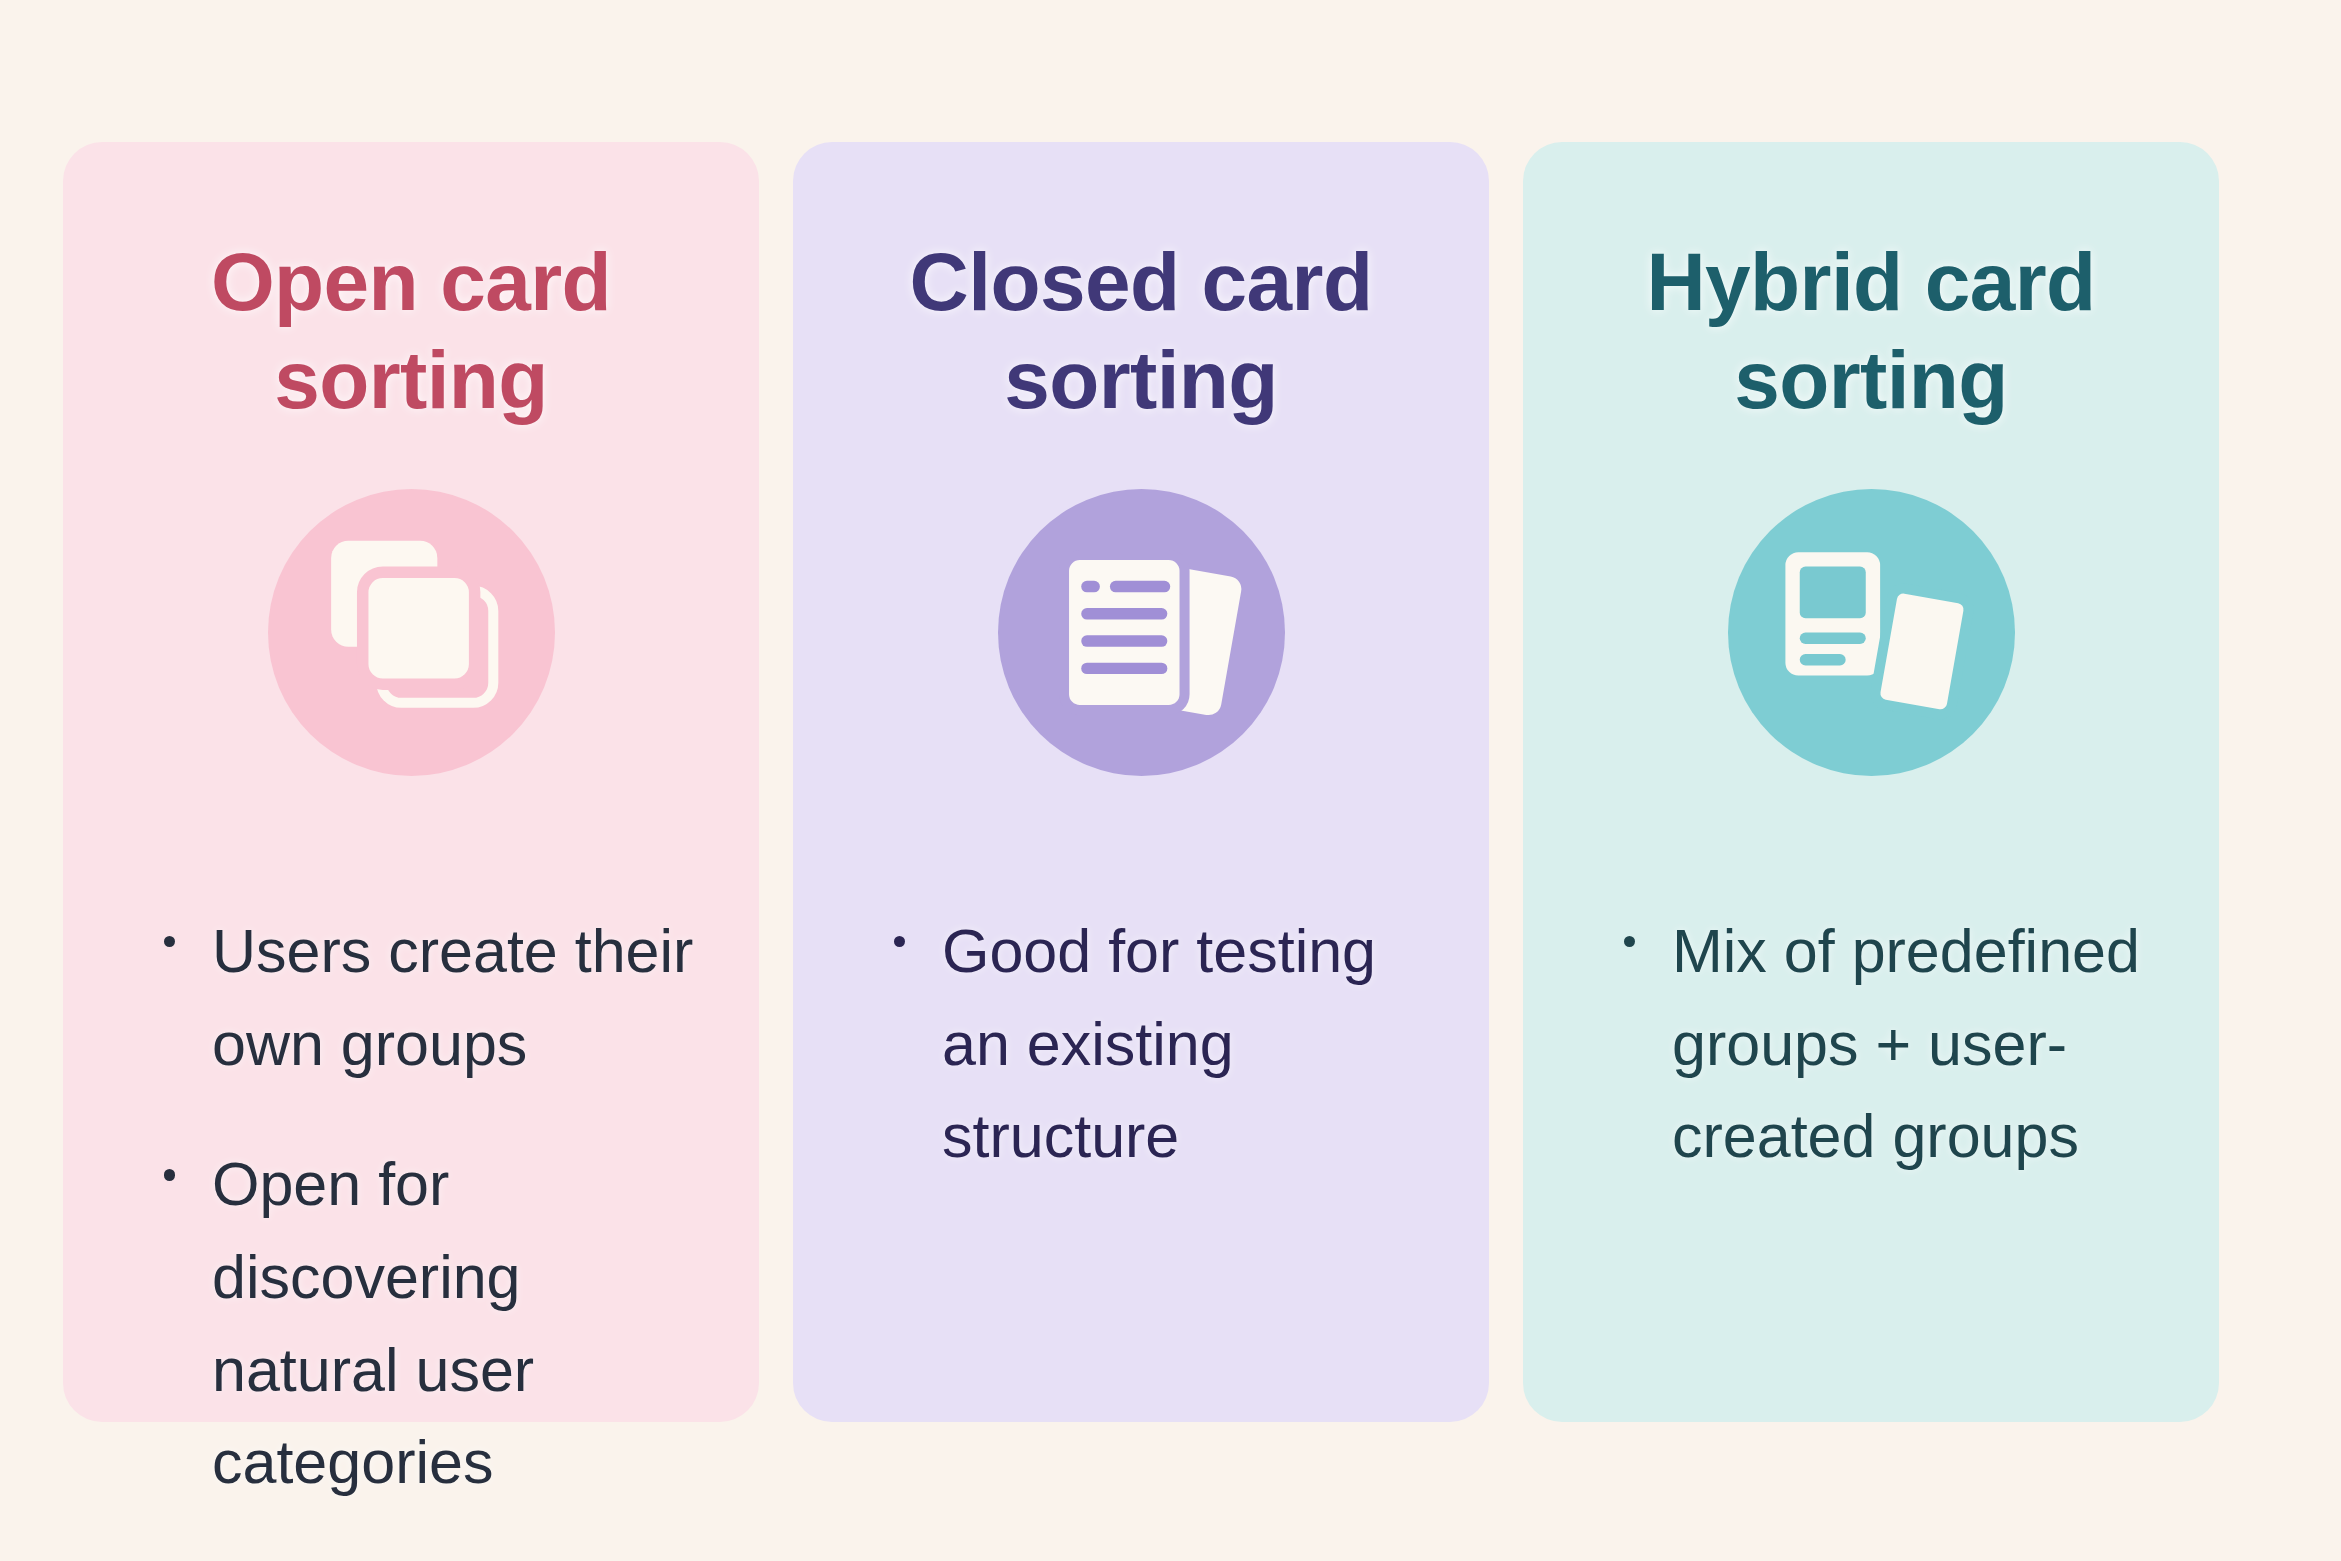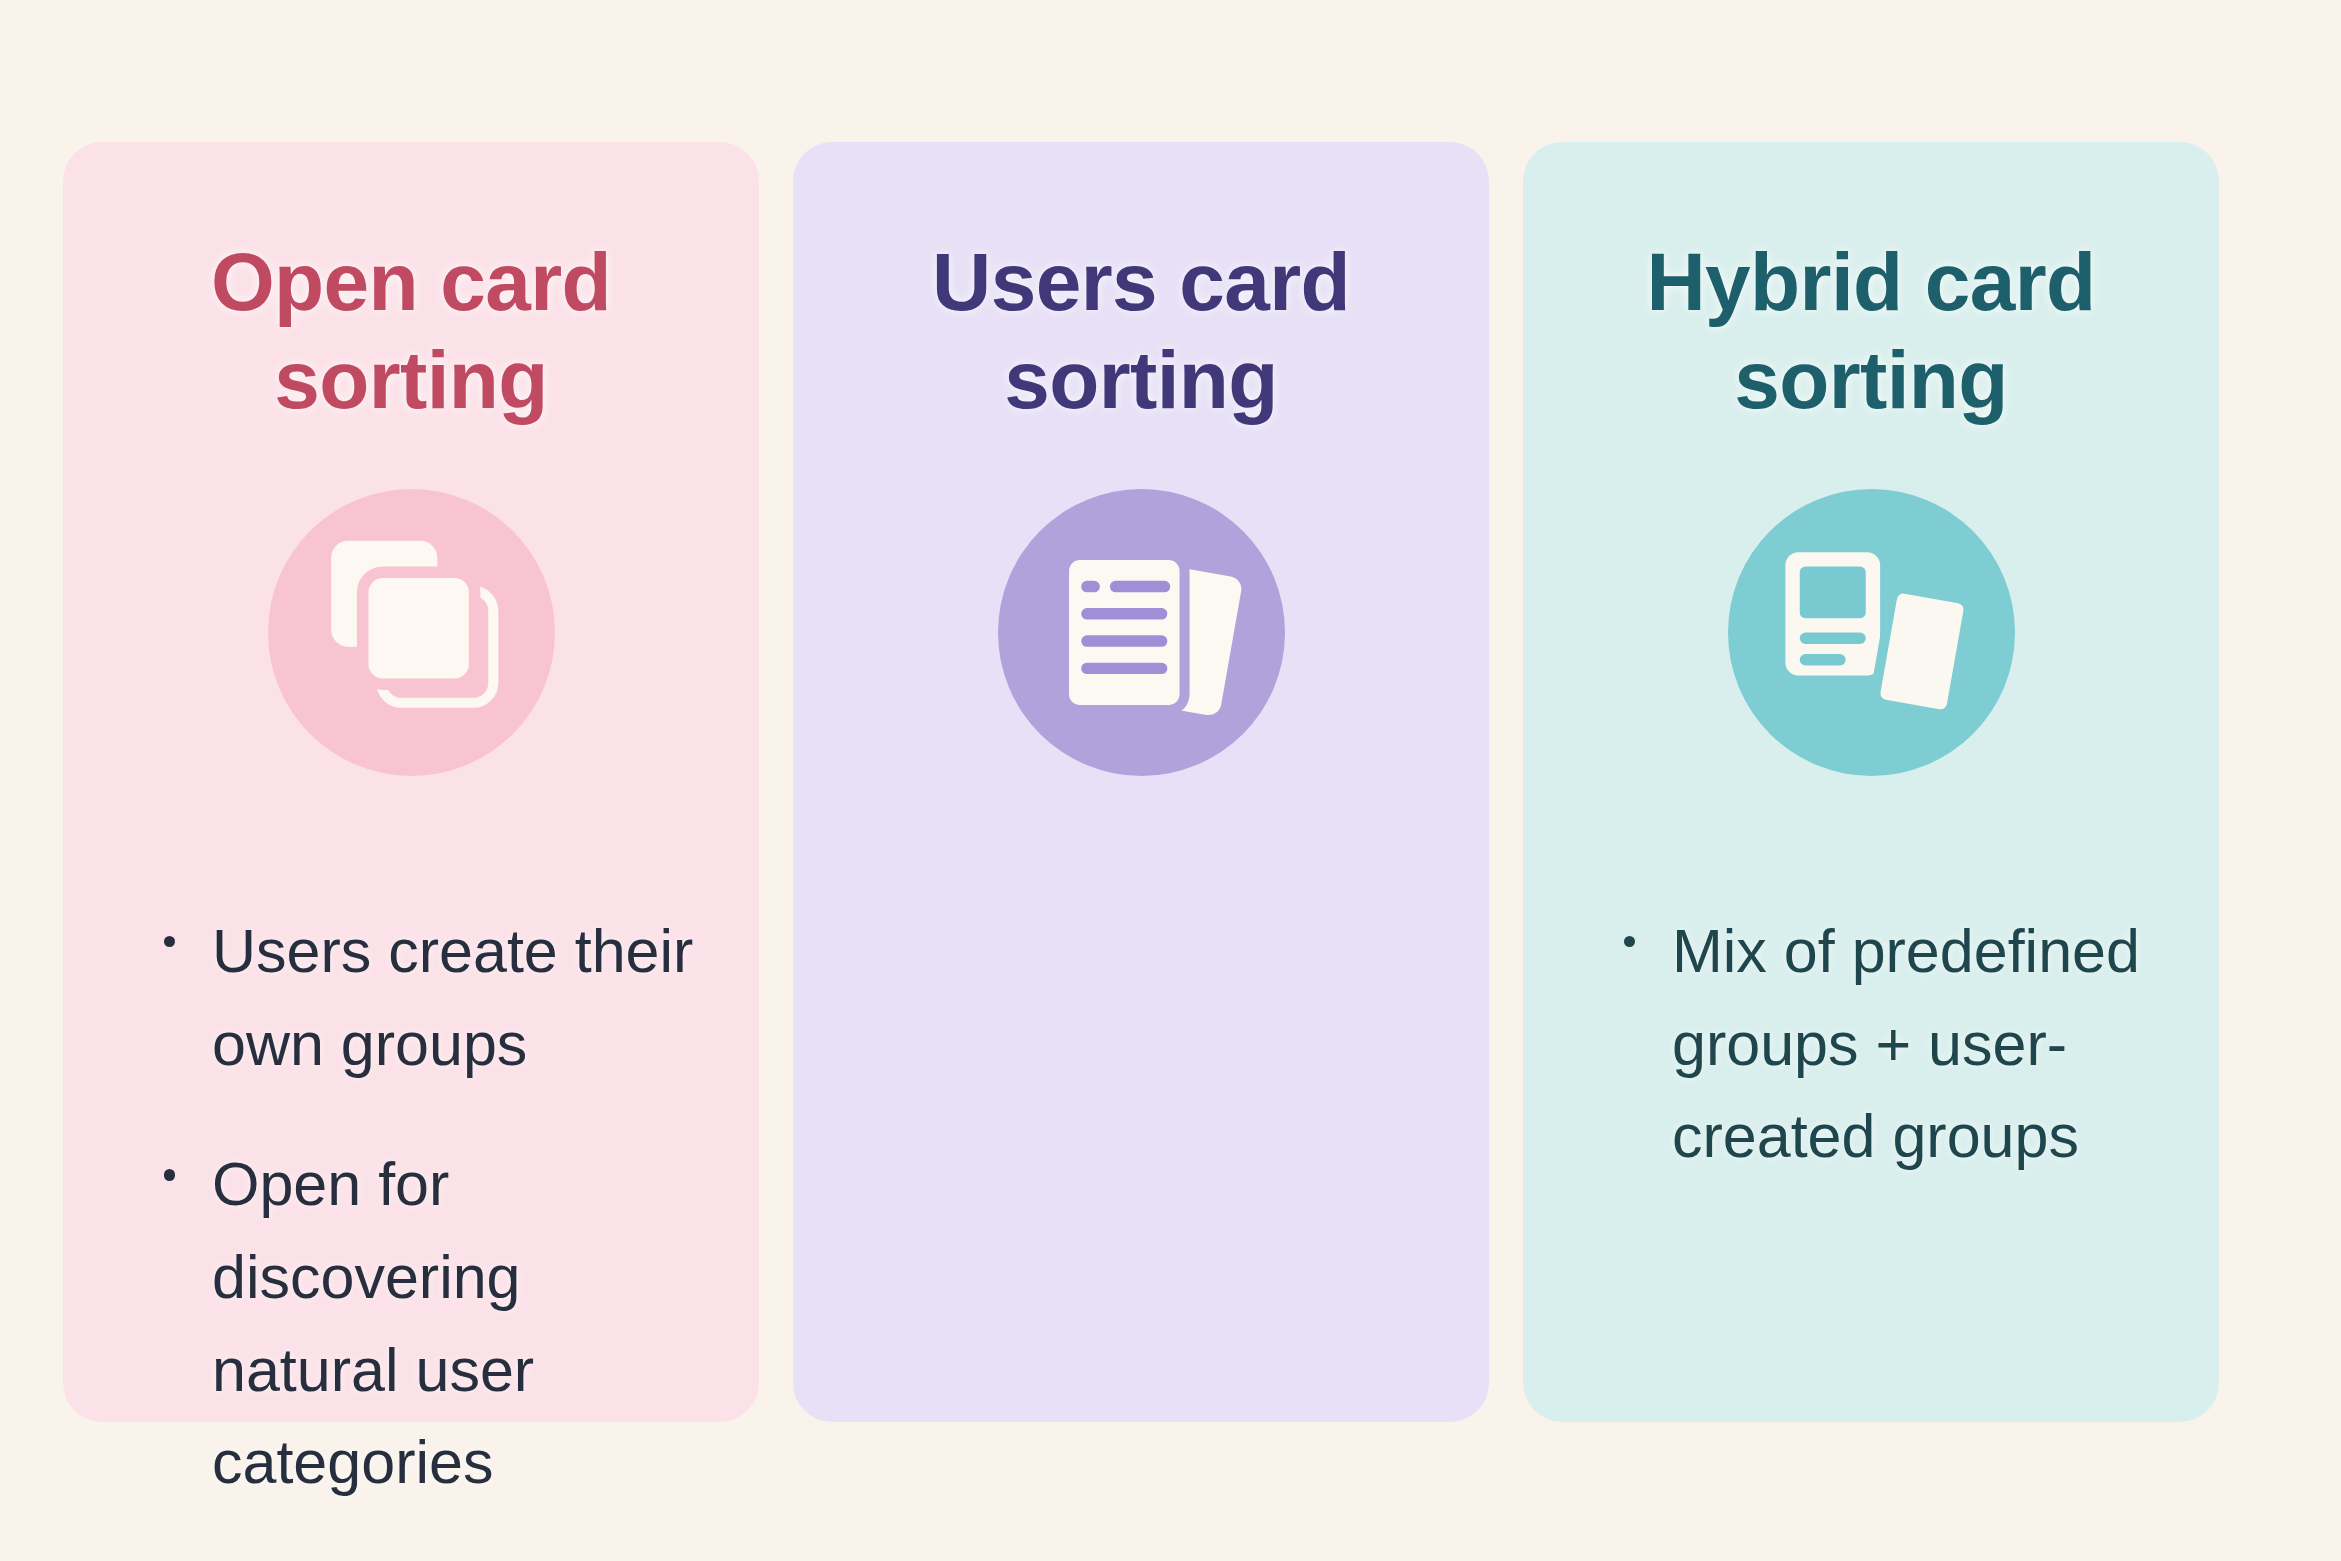--- a/index.html
+++ b/index.html
@@ -87,37 +87,39 @@
     <ul class="bullets">
       <li class="pre">Users create their
 own groups</li>
       <li class="pre">Open for discovering
 natural user
 categories</li>
     </ul>
   </section>
 
   <section class="card" style="--bg: #e7e0f6; --title: #403878; --circle: #b1a2dc; --icon_fill: #fcf9f3; --accent: #a08fd6; --text: #2b2553;">
-    <h2 class="title pre">Users card
+    <h2 class="title pre">Closed card
 sorting</h2>
     <div class="icon-wrap">
       <svg viewBox="0 0 200 200" aria-hidden="true">
         <circle cx="100" cy="100" r="100" fill="var(--circle)"></circle>
         <g transform="rotate(10 130 105)">
           <rect x="95" y="56" width="68" height="98" rx="9" fill="var(--icon_fill)"></rect>
         </g>
         <rect x="46" y="46" width="84" height="108" rx="11" fill="var(--icon_fill)" stroke="var(--circle)" stroke-width="7"></rect>
         <rect x="58" y="64" width="13" height="8" rx="4" fill="var(--accent)"></rect>
         <rect x="78" y="64" width="42" height="8" rx="4" fill="var(--accent)"></rect>
         <rect x="58" y="83" width="60" height="8" rx="4" fill="var(--accent)"></rect>
         <rect x="58" y="102" width="60" height="8" rx="4" fill="var(--accent)"></rect>
         <rect x="58" y="121" width="60" height="8" rx="4" fill="var(--accent)"></rect>
       </svg>
     </div>
     <ul class="bullets">
+      <li class="pre">Good for testing
+an existing structure</li>
     </ul>
   </section>
 
   <section class="card" style="--bg: #d9efed; --title: #1d5f6b; --circle: #7ecdd3; --icon_fill: #fbf8f1; --accent: #79c9d0; --text: #1f454d;">
     <h2 class="title pre">Hybrid card
 sorting</h2>
     <div class="icon-wrap">
       <svg viewBox="0 0 200 200" aria-hidden="true">
         <circle cx="100" cy="100" r="100" fill="var(--circle)"></circle>
         <rect x="40" y="44" width="66" height="86" rx="9" fill="var(--icon_fill)"></rect>

